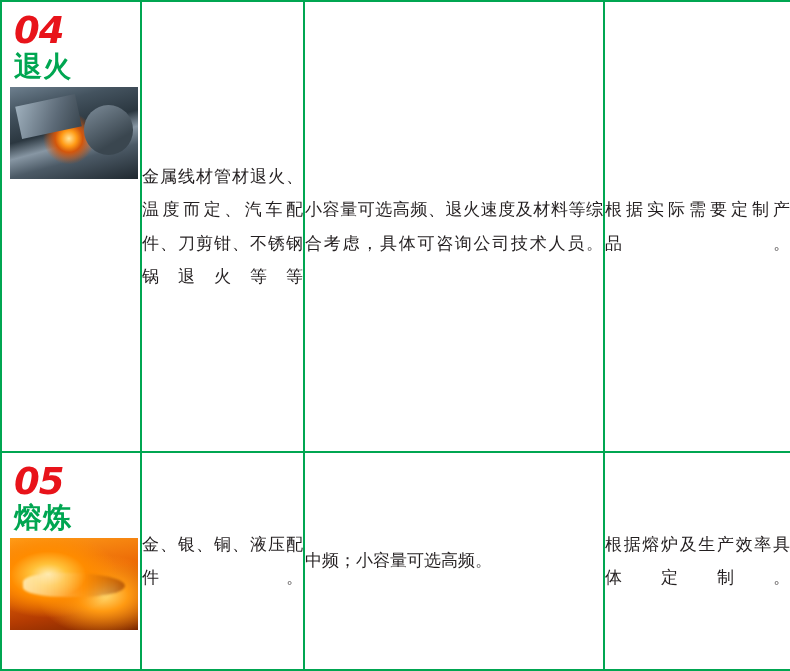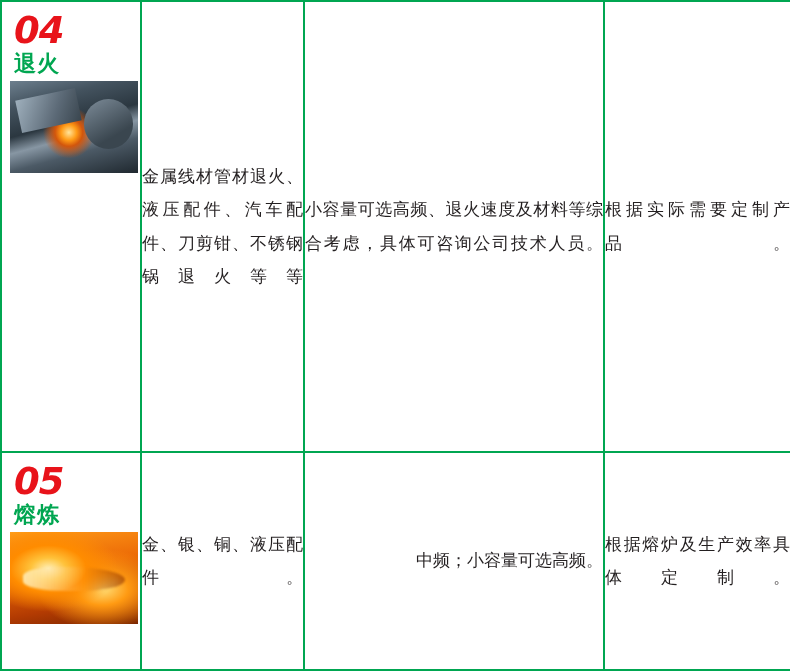--- a/index.html
+++ b/index.html
@@ -52,21 +52,21 @@
     font-style: italic;
     font-size: 37px;
     color: #e8131a;
     line-height: 1;
     padding: 10px 0 2px 12px;
     letter-spacing: -1px;
   }
   .name {
     font-family: "DejaVu Sans", "Liberation Sans", sans-serif;
     font-weight: bold;
-    font-size: 22px;
+    font-size: 28px;
     color: #00a651;
     line-height: 1;
     padding: 2px 0 6px 12px;
     letter-spacing: 1px;
   }
   .thumb {
     width: 128px;
     height: 92px;
     margin: 0 0 0 8px;
     border: 0;
@@ -139,21 +139,21 @@
     font-family: "DejaVu Sans", "Liberation Sans", sans-serif;
     font-size: 17px;
     color: #231f20;
     line-height: 1.95;
     padding: 6px 12px;
   }
   .t-justify {
     text-align: justify;
     text-align-last: justify;
   }
-  .t-center { text-align: right; }
+  .t-center { text-align: left; }
 
   .desc-cell { padding: 6px 14px; }
   .note-cell { padding: 6px 14px; font-family: Liberation Serif, serif; }
 </style>
 </head>
 <body>
 
 <div class="sheet">
   <table class="spec">
     <colgroup>
@@ -165,21 +165,21 @@
     <tbody>
 
       <tr style="height:224px;">
         <td class="label-cell">
           <div class="label-inner">
             <div class="num">04</div>
             <div class="name">退火</div>
             <div class="thumb photo-anneal"></div>
           </div>
         </td>
-        <td class="cell-text t-justify">金属线材管材退火、液压配件、汽车配件、刀剪钳、不锈钢锅退火等等</td>
+        <td class="cell-text t-justify">金属线材管材退火、温度而定、汽车配件、刀剪钳、不锈钢锅退火等等</td>
         <td class="cell-text desc-cell t-justify">小容量可选高频、退火速度及材料等综合考虑，具体可咨询公司技术人员。</td>
         <td class="cell-text note-cell t-justify">根据实际需要定制产品。</td>
       </tr>
 
       <tr style="height:218px;">
         <td class="label-cell">
           <div class="label-inner">
             <div class="num">05</div>
             <div class="name">熔炼</div>
             <div class="thumb photo-melt"></div>

